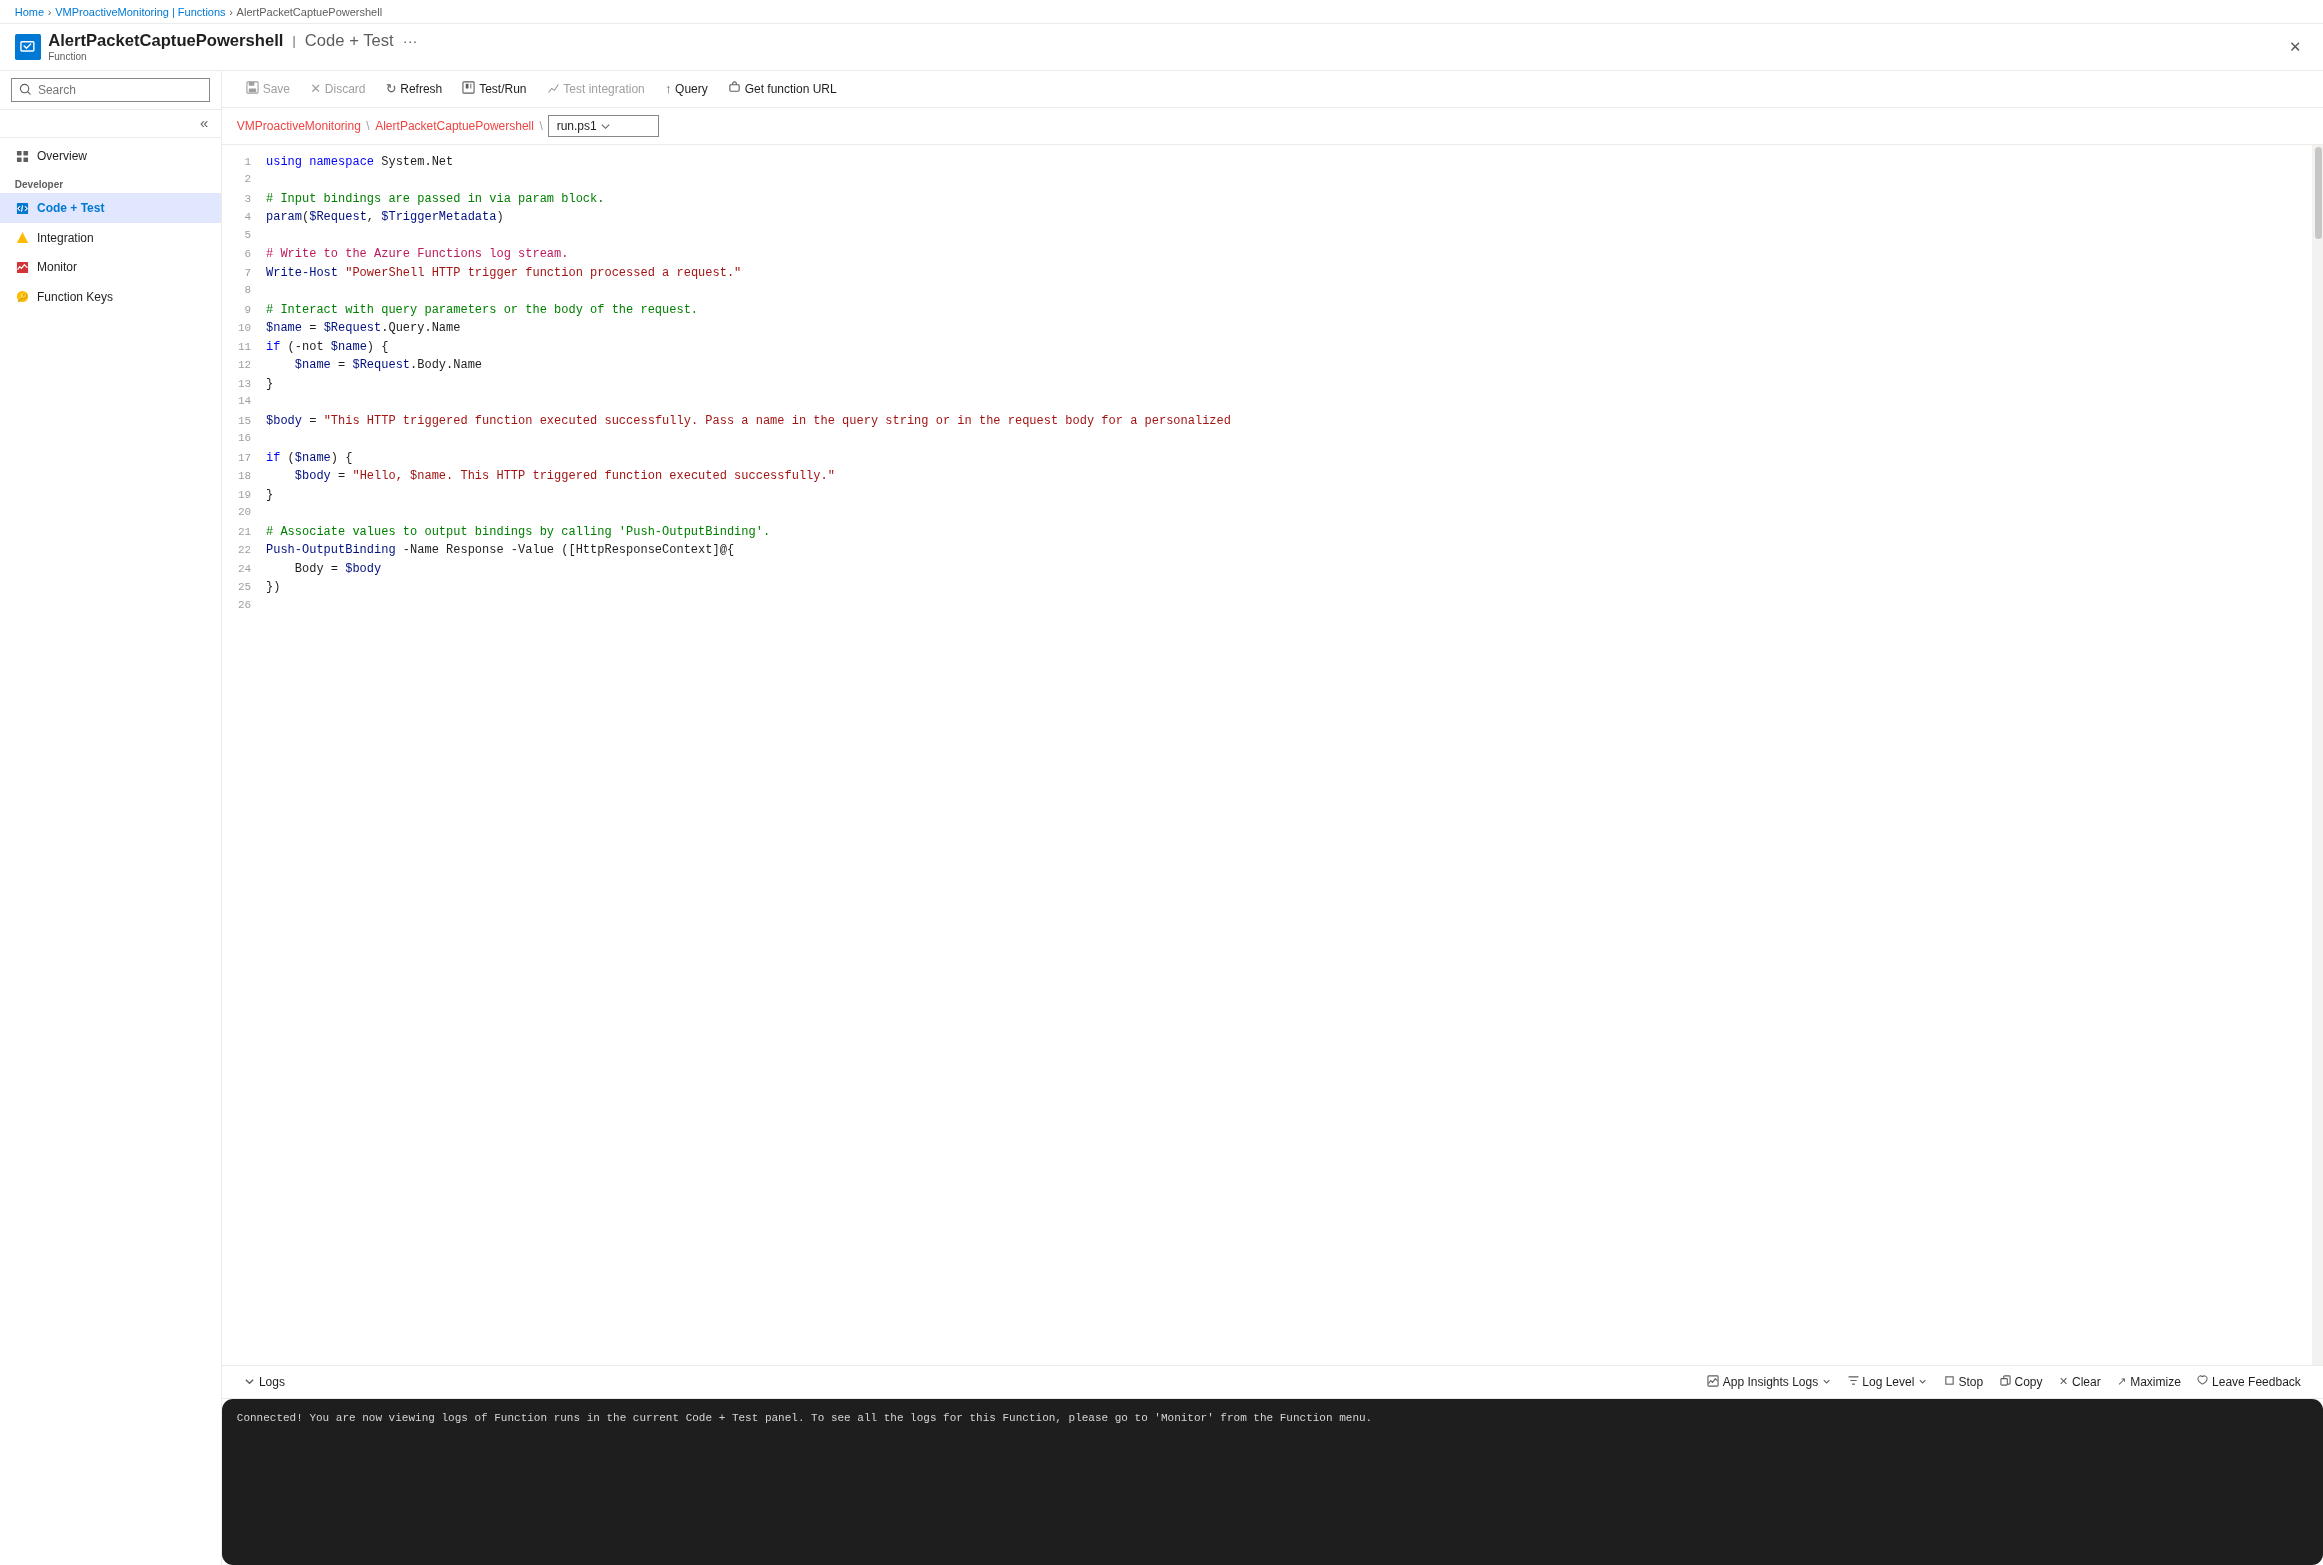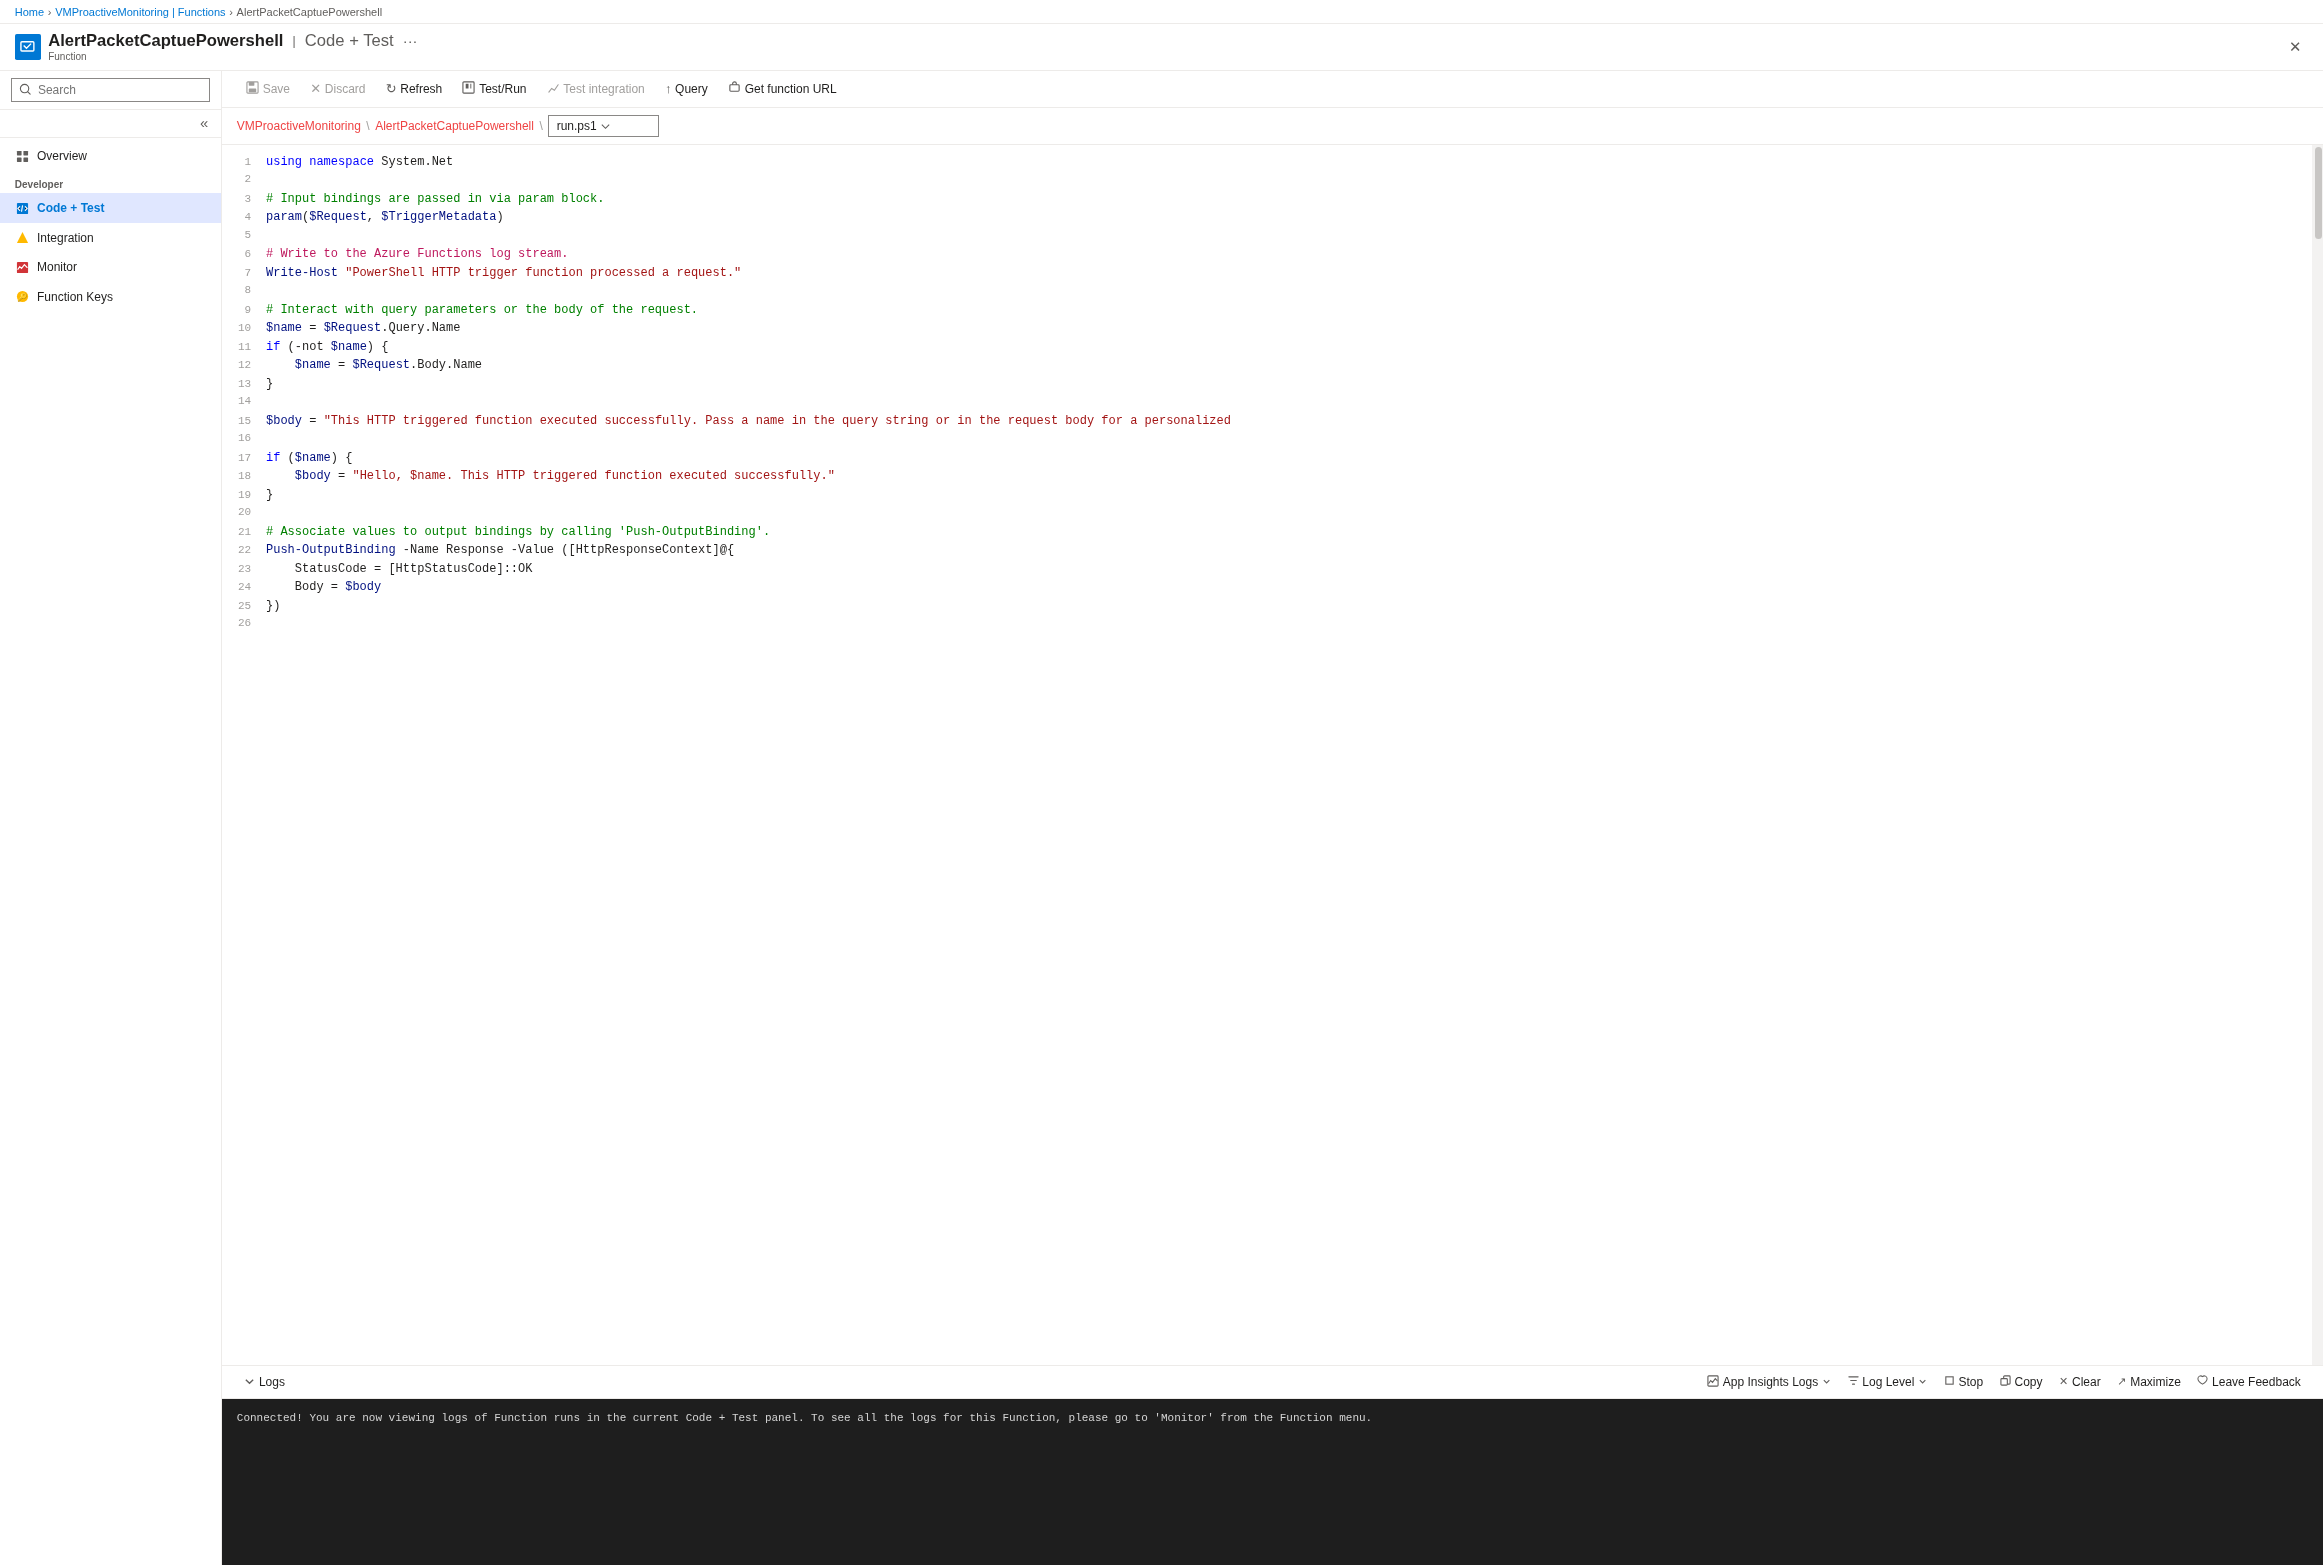--- a/index.html
+++ b/index.html
@@ -59,21 +59,21 @@
     .line-num { width: 44px; text-align: right; padding-right: 14.8px; color: #a19f9d; flex-shrink: 0; font-size: 11px; user-select: none; }
     .line-content { flex: 1; padding-right: 14.8px; white-space: pre; }
 
     
     .logs-panel { flex-shrink: 0; border-top: 0.9px solid #edebe9; background: #fff; }
     .logs-toolbar { display: flex; align-items: flex-start; padding: 5.5px 14.8px; border-bottom: 0.9px solid #edebe9; gap: 1.8px; }
     .logs-toolbar-btn { display: flex; align-items: center; gap: 3.7px; padding: 3.7px 7.4px; cursor: pointer; background: none; border: none; color: #201f1e; font-size: 12px; border-radius: 1.8px; white-space: nowrap; }
     .logs-toolbar-btn .btn-icon { font-size: 11px; color: #605e5c; }
     .logs-title { display: flex; align-items: center; gap: 3.7px; font-size: 12px; color: #201f1e; cursor: pointer; padding: 3.7px 7.4px; }
     .logs-spacer { flex: 1; }
-    .logs-content { background: #1e1e1e; color: #d4d4d4; font-family: 'Consolas', 'Courier New', monospace; font-size: 11px; padding: 11px 14.8px; height: 166px; overflow: auto; line-height: 1.6; }
+    .logs-content { background: #1e1e1e; color: #d4d4d4; font-family: 'Consolas', 'Courier New', monospace; font-size: 11px; padding: 11px 14.8px; height: 166px; overflow: auto; line-height: 1.6; border-radius: 11px; }
   </style>
 </head>
 <body>
 
 <div class="breadcrumb">
   <a>Home</a>
   <span>›</span>
   <a>VMProactiveMonitoring | Functions</a>
   <span>›</span>
   <span>AlertPacketCaptuePowershell</span>
@@ -315,24 +315,20 @@
         </div>
         <div class="code-line">
           <span class="line-num">21</span>
           <span class="line-content"><span style="color:#008000;"># Associate values to output bindings by calling 'Push-OutputBinding'.</span></span>
         </div>
         <div class="code-line">
           <span class="line-num">22</span>
           <span class="line-content"><span style="color:#001080;">Push-OutputBinding</span> -Name Response -Value ([HttpResponseContext]@{</span>
         </div>
         <div class="code-line">
-          <span class="line-num">23</span>
-          <span class="line-content">    StatusCode = [HttpStatusCode]::OK</span>
-        </div>
-        <div class="code-line">
           <span class="line-num">24</span>
           <span class="line-content">    Body = <span style="color:#001080;">$body</span></span>
         </div>
         <div class="code-line">
           <span class="line-num">25</span>
           <span class="line-content">})</span>
         </div>
         <div class="code-line">
           <span class="line-num">26</span>
           <span class="line-content"></span>

